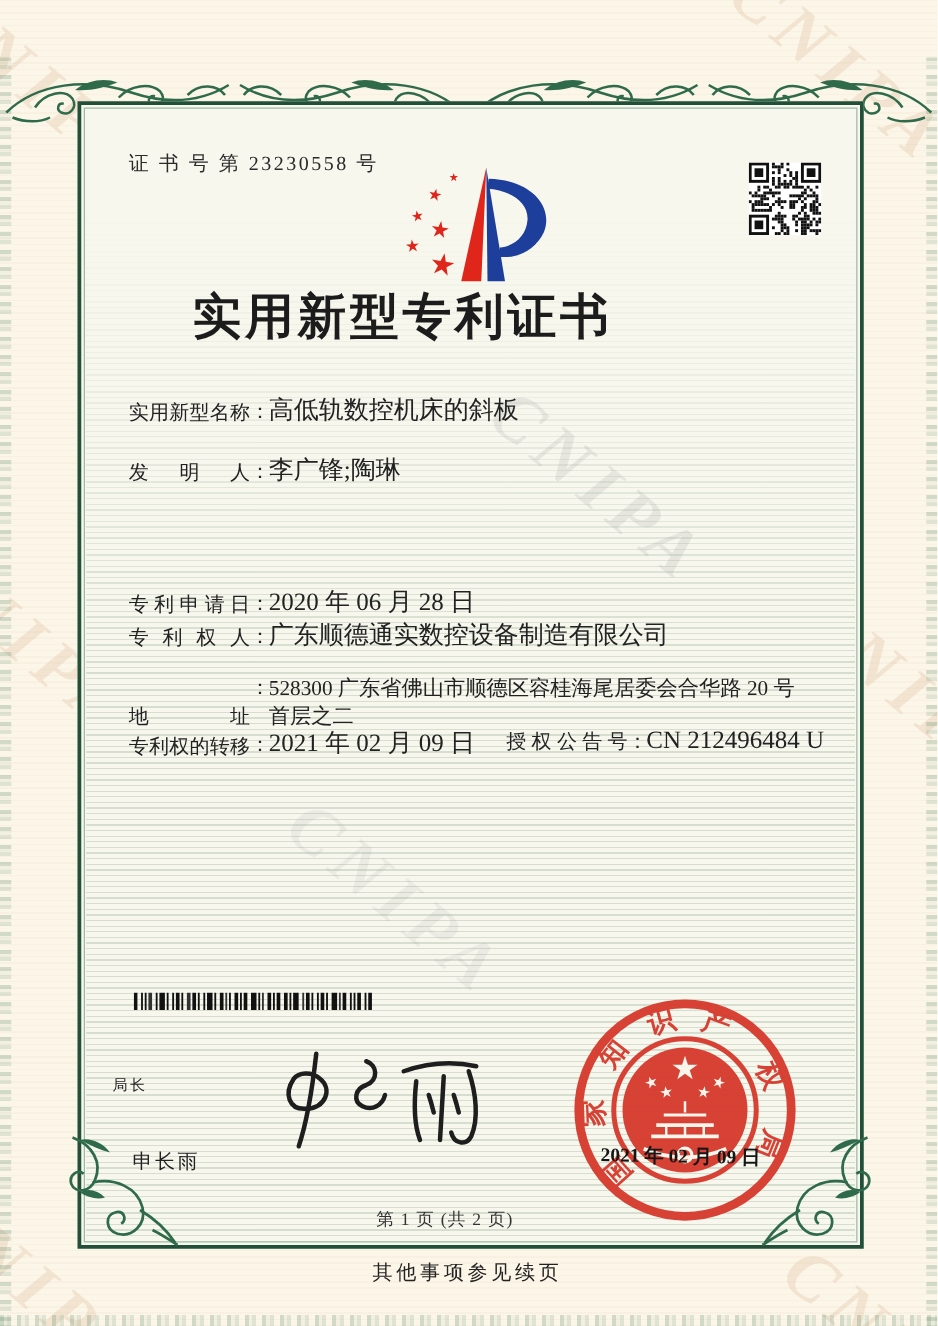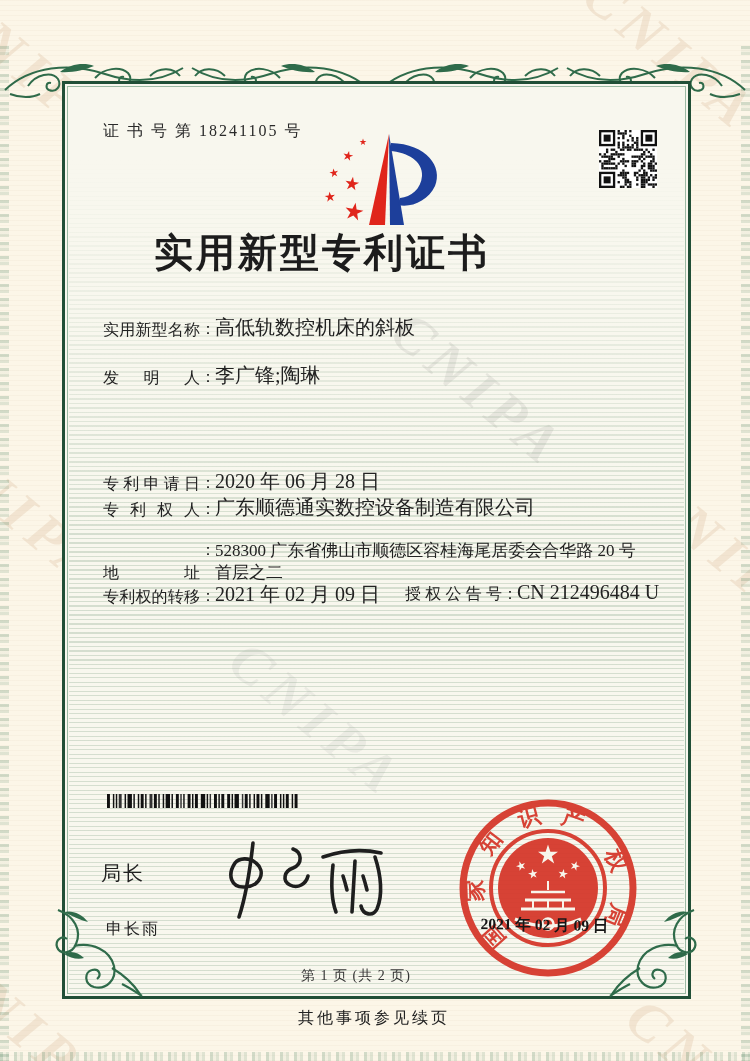--- a/index.html
+++ b/index.html
@@ -39,21 +39,21 @@
   .field{left:103px;font-size:17px;white-space:nowrap;}
   .flabel{display:inline-block;width:97px;font-size:16px;text-align:justify;text-align-last:justify;vertical-align:bottom;}
   .colon{display:inline-block;width:15px;font-size:16px;}
   .fvalue{font-size:20px;}
   .addr-wrap{display:inline-block;white-space:normal;width:440px;vertical-align:top;line-height:22px;}
   .grant2{position:absolute;left:302px;top:0;}
   .paras{left:101px;top:617px;width:549px;font-size:14px;line-height:29.5px;color:#1f1f1f;
          letter-spacing:.5px;text-align:justify;}
   .paras p{margin:0;text-indent:2.4em;}
   .barcode{left:107px;top:794px;}
-  .dirlabel{left:101px;top:860px;font-size:20px;letter-spacing:2px;}
+  .dirlabel{left:90px;top:860px;font-size:12px;letter-spacing:2px;}
   .dirname{left:106px;top:886px;font-size:16px;letter-spacing:2px;margin-top:33px;}
   .sig{left:205px;top:835px;z-index:4;}
   .seal{left:453px;top:793px;z-index:4;opacity:.95;}
   .sealdate{left:452px;top:915px;width:185px;text-align:center;z-index:5;
       font:700 15.5px "Liberation Serif",serif;color:#161616;transform:rotate(1deg);}
   .pageno{left:246px;top:967px;width:220px;text-align:center;font-size:14px;letter-spacing:1px;color:#333;}
   .contnote{left:298px;top:1008px;font-size:16px;letter-spacing:3px;color:#222;z-index:3;}
 </style>
 </head>
 <body>
@@ -108,21 +108,21 @@
     <div class="gfade"></div>
   </div>
 
   <svg class="flourish" style="left:608px;top:908px" width="90" height="90" viewBox="0 0 90 90">
     <use href="#flour"></use>
   </svg>
   <svg class="flourish" style="left:54px;top:908px" width="90" height="90" viewBox="0 0 90 90">
     <use href="#flour" transform="translate(90,0) scale(-1,1)"></use>
   </svg>
 
-  <div class="abs certno">证 书 号 第 18241105 号</div>
+  <div class="abs certno">证 书 号 第 23230558 号</div>
 
   <svg class="abs qr" width="58" height="58" viewBox="0 0 25 25" id="qrsvg">
       <rect x="0" y="0" width="25" height="25" fill="#ffffff"></rect>
       <rect x="0" y="0" width="7" height="7" fill="#111"></rect>
       <rect x="1" y="1" width="5" height="5" fill="#fff"></rect>
       <rect x="2" y="2" width="3" height="3" fill="#111"></rect>
       <rect x="18" y="0" width="7" height="7" fill="#111"></rect>
       <rect x="19" y="1" width="5" height="5" fill="#fff"></rect>
       <rect x="20" y="2" width="3" height="3" fill="#111"></rect>
       <rect x="0" y="18" width="7" height="7" fill="#111"></rect>

